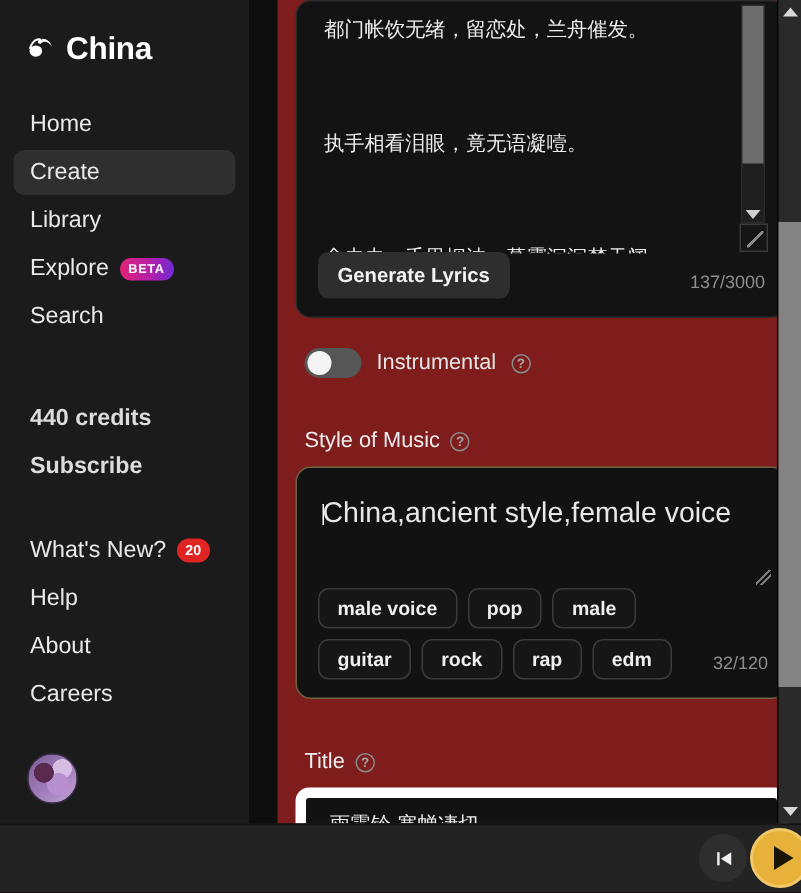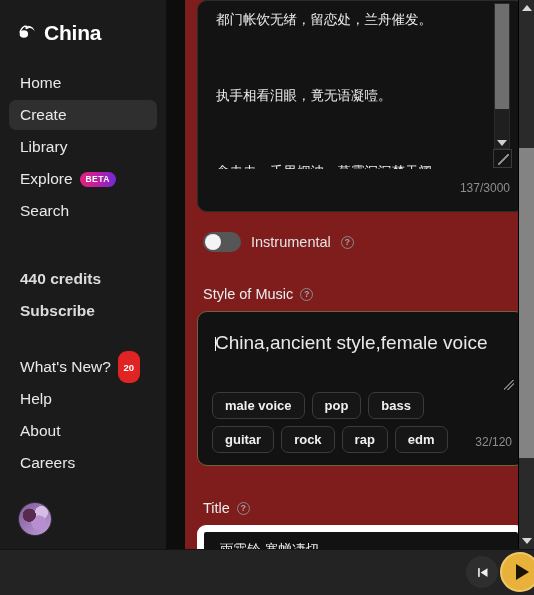--- a/index.html
+++ b/index.html
@@ -50,21 +50,21 @@
     margin-left: 7px;
     display: inline-flex; align-items: center; justify-content: center;
     height: 15px; padding: 0 6px;
     border-radius: 8px;
     background: linear-gradient(90deg, #e0237a 0%, #b51fa8 55%, #6f2ad6 100%);
     color: #fff; font-size: 8.5px; font-weight: 700; letter-spacing: 0.4px;
   }
   .count-badge {
     margin-left: 7px;
     display: inline-flex; align-items: center; justify-content: center;
-    min-width: 22px; height: 32px; padding: 0 5px;
+    min-width: 22px; height: 16px; padding: 0 5px;
     border-radius: 9px;
     background: #e02424;
     color: #fff; font-size: 9.5px; font-weight: 700;
   }
   .nav-secondary { margin-top: 38px; padding: 0 9px; font-weight: bold; }
   .nav-secondary .nav-item { color: #dcdcdc; }
   .nav-tertiary { margin-top: 26px; padding: 0 9px; }
   .avatar-wrap { margin-top: 24px; padding-left: 18px; }
   .avatar {
     width: 34px; height: 34px; border-radius: 50%;
@@ -386,20 +386,21 @@
 多情自古伤离别，更那堪，冷落清秋节！
 
 今宵酒醒何处？杨柳岸，晓风残月。</div>
 
         <div class="ta-scroll">
           <div class="ta-thumb"></div>
           <div class="ta-arrow-down"></div>
         </div>
         <div class="resize-grip"></div>
 
+        <button class="gen-btn">Generate Lyrics</button>
         <span class="char-count">137/3000</span>
       </div>
 
       <div class="toggle-row">
         <div class="toggle">
           <div class="knob"></div>
         </div>
         <span class="toggle-label">Instrumental</span>
         <span class="help-icon">?</span>
       </div>
@@ -409,21 +410,21 @@
         <span class="help-icon">?</span>
       </div>
 
       <div class="style-card">
         <div class="style-value"><span class="caret"></span><span>China,ancient style,female voice</span></div>
         <div class="style-grip"></div>
 
         <div class="tags">
           <span class="tag">male voice</span>
           <span class="tag">pop</span>
-          <span class="tag">bass</span>
+          <span class="tag">male</span>
           <span class="tag">guitar</span>
           <span class="tag">rock</span>
           <span class="tag">rap</span>
           <span class="tag">edm</span>
         </div>
         <span class="style-count">32/120</span>
       </div>
 
       <div class="section-label-row">
         <span class="section-label">Title</span>

